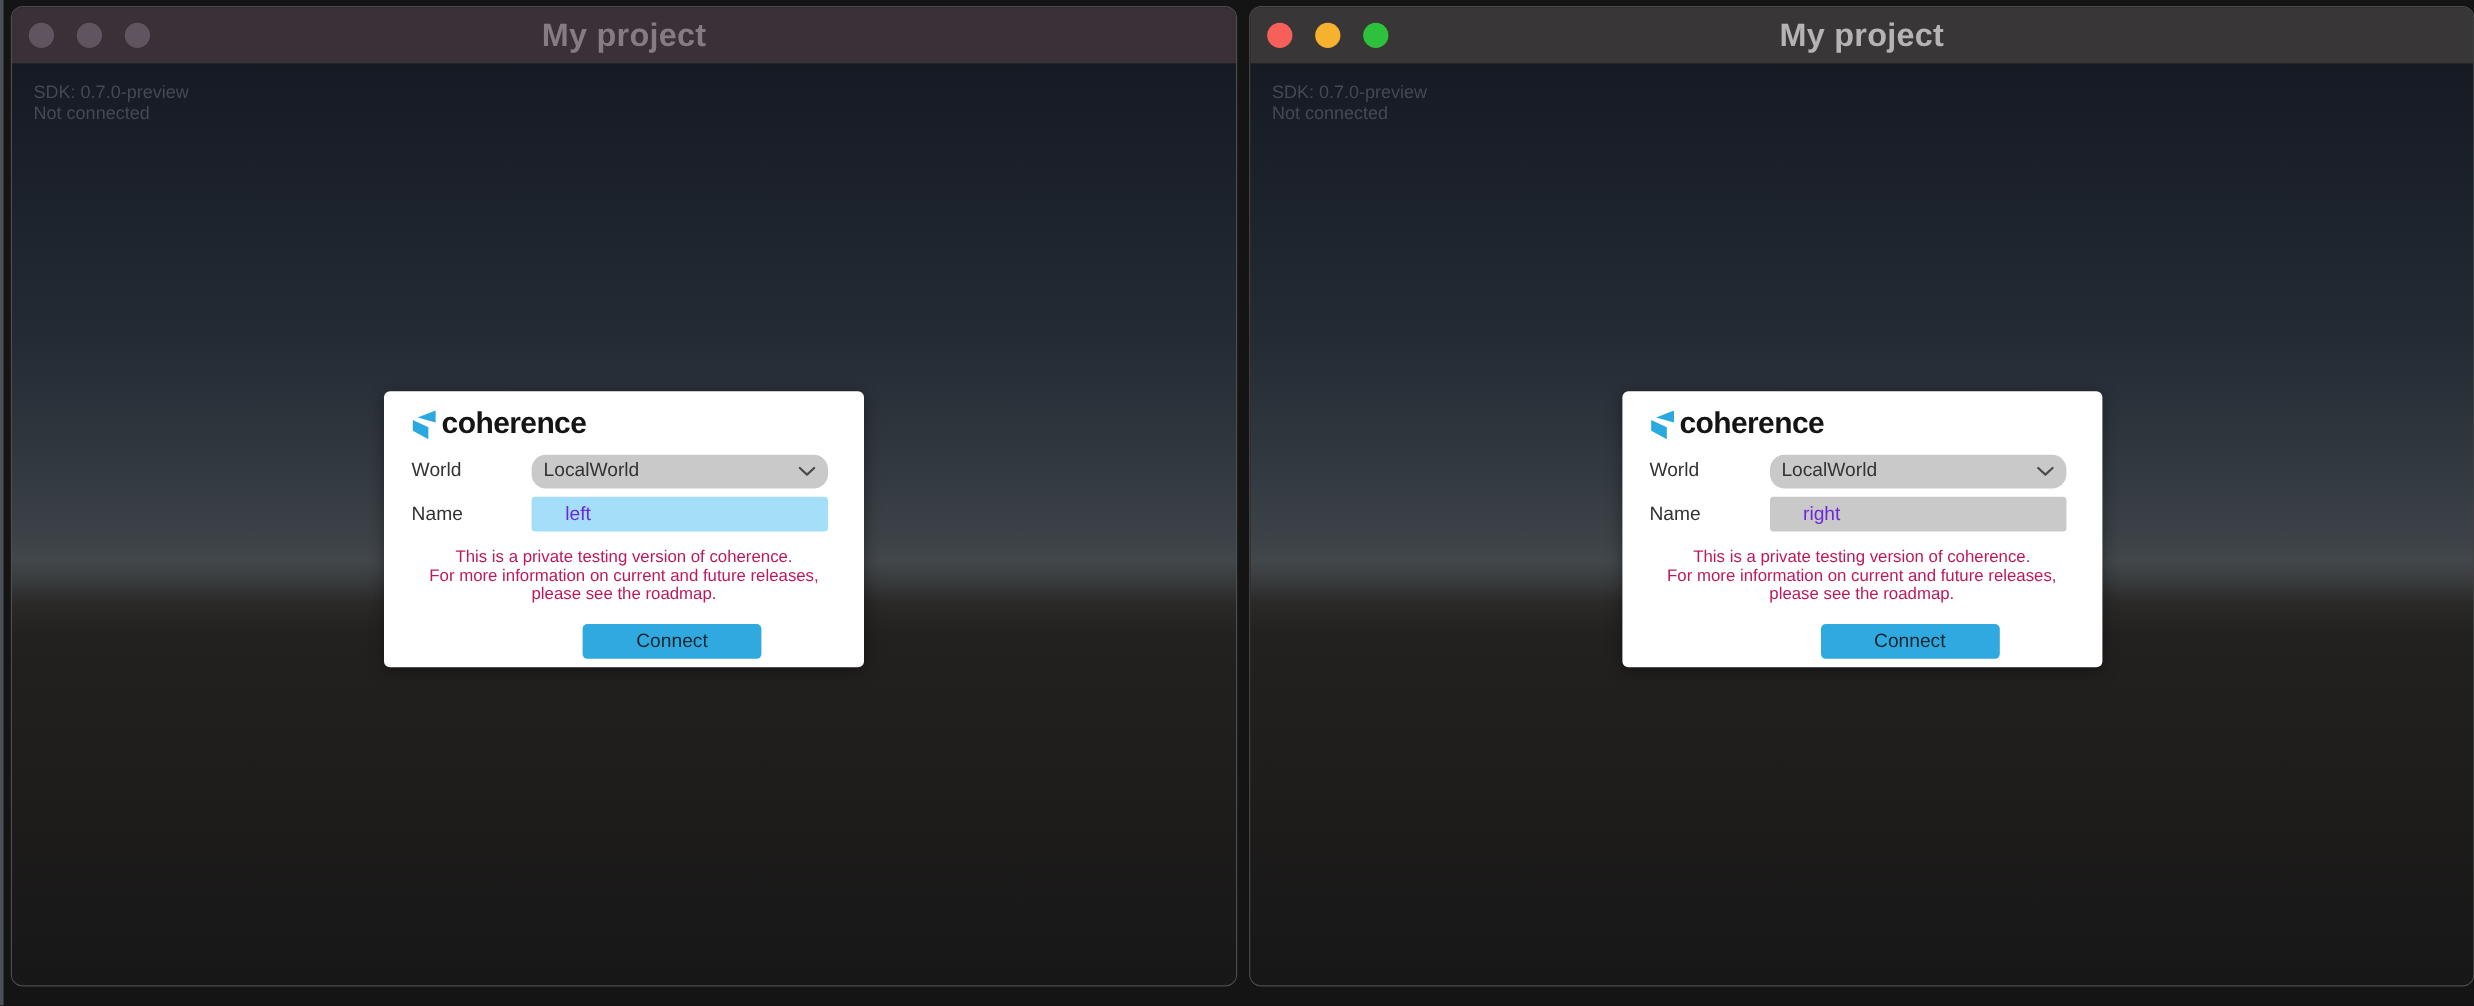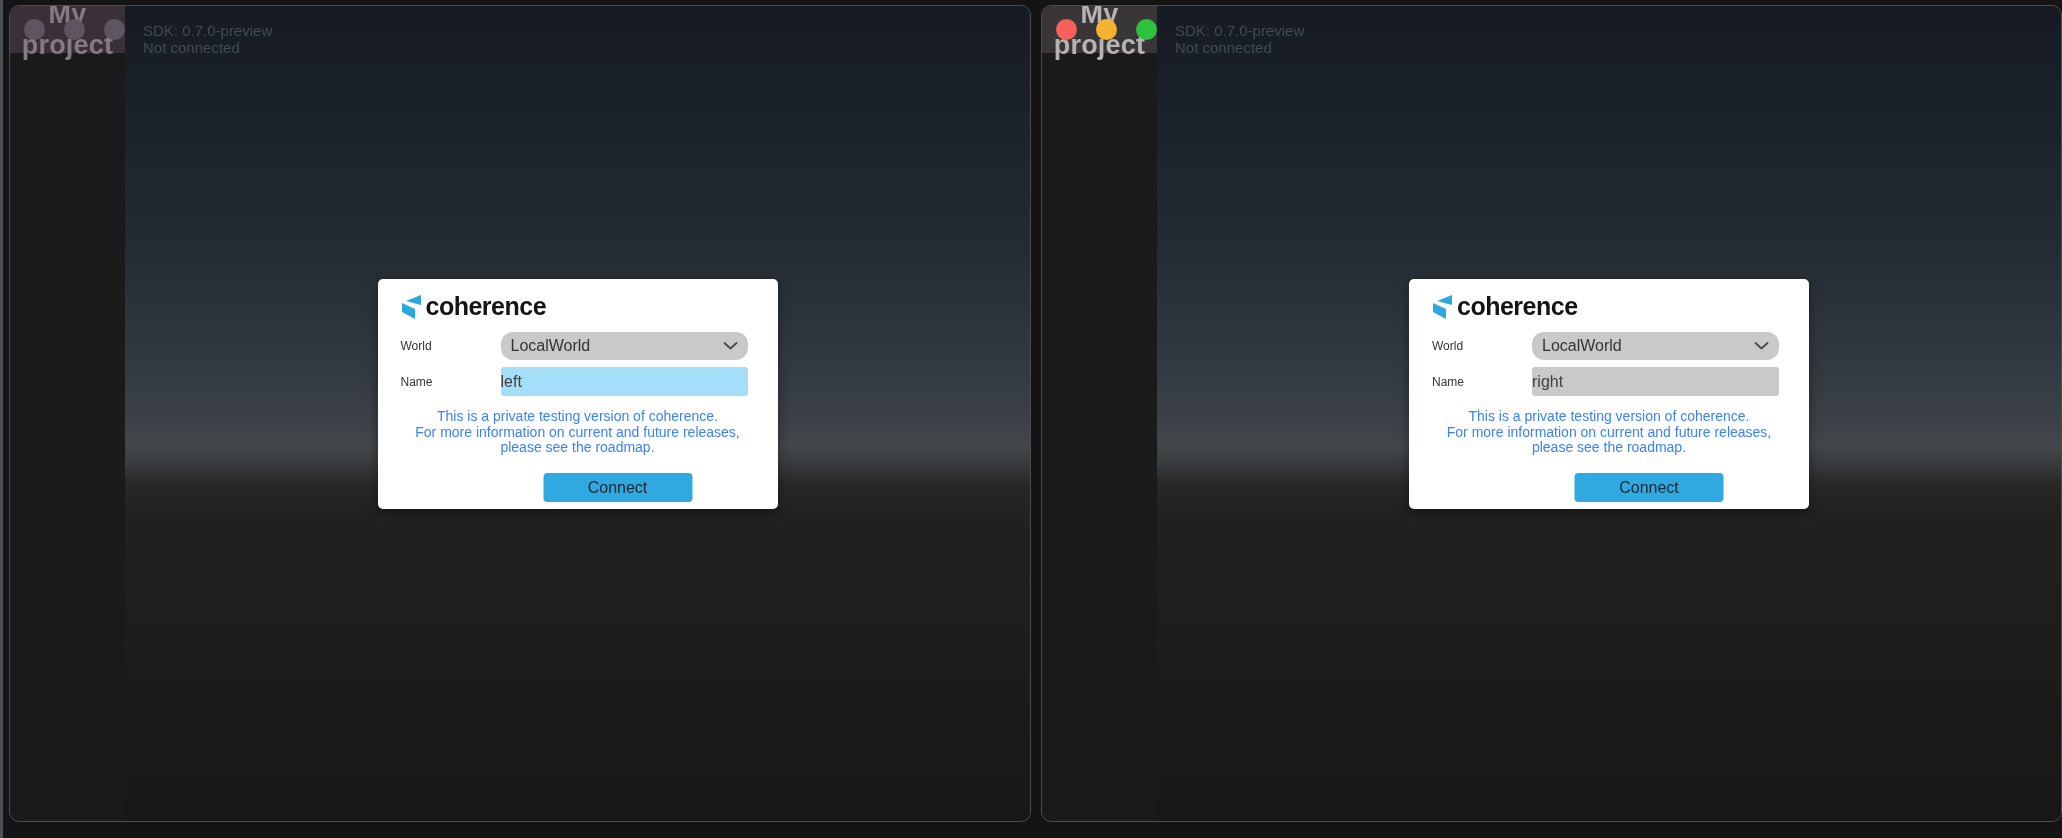--- a/index.html
+++ b/index.html
@@ -12,21 +12,21 @@
   }
   .edge-line {
     position: absolute; left: 0; top: 0; width: 3px; height: 838px;
     background: #4a5056; z-index: 0;
   }
   
   .window {
     position: absolute; top: 5px; height: 817px;
     border: 1px solid #4c4c4c; border-radius: 10px;
     overflow: hidden;
-    display: flex; flex-direction: row;
+    display: flex; flex-direction: column;
     background: #1a1a1a;
   }
   .window.win-left  { left: 9px;    width: 1022px; }
   .window.win-right { left: 1041px; width: 1021px; }
   .titlebar {
     height: 47px; flex: 0 0 47px;
     display: flex; align-items: center;
     position: relative;
   }
   .window.inactive .titlebar { background: #3a3037; }
@@ -76,40 +76,40 @@
   }
   .brand-icon { width: 22px; height: 24px; display: block; }
   .brand-name {
     font-size: 25px; font-weight: 700; letter-spacing: -0.5px; color: #151515;
   }
   .form-row { position: absolute; left: 0; width: 100%; }
   .form-row.row-world { top: 53px; height: 28px; }
   .form-row.row-name  { top: 88px; height: 29px; }
   .field-label {
     position: absolute; left: 23px; top: 50%; transform: translateY(-50%);
-    font-size: 12px; color: #333333;
+    font-size: 16px; color: #333333;
   }
   .select {
     position: absolute; left: 123px; top: 0; width: 247px; height: 100%;
     background: #c9c9c9; border-radius: 12px;
     display: flex; align-items: center; padding: 0 10px;
     font-size: 16px; color: #333333; cursor: default;
   }
   .select .chevron { position: absolute; right: 10px; top: 50%; transform: translateY(-50%); }
   .textfield {
     position: absolute; left: 123px; top: 0; width: 247px; height: 100%;
     border: none; outline: none; border-radius: 3px;
-    background: #c9c9c9; color: #404040;
+    background: #c9c9c9; color: #6d28d9;
     font-family: "Liberation Sans", sans-serif; font-size: 16px;
-    padding: 0 0;
+    padding: 0 28px;
   }
   .textfield.focused { background: #a5def8; }
   .info {
     position: absolute; top: 130px; left: 0; width: 100%;
-    text-align: center; font-size: 14px; line-height: 15.5px; color: #3b82f6;
+    text-align: center; font-size: 14px; line-height: 15.5px; color: #be185d;
   }
   .connect {
     position: absolute; top: 194px; left: 50%; transform: translateX(-50%);
     width: 149px; height: 29px;
     background: #2fa9e0; border: none; border-radius: 4px;
     font-family: "Liberation Sans", sans-serif; font-size: 16px; color: #142730;
     cursor: pointer;
     margin-left: 40px;
   }
 </style>

